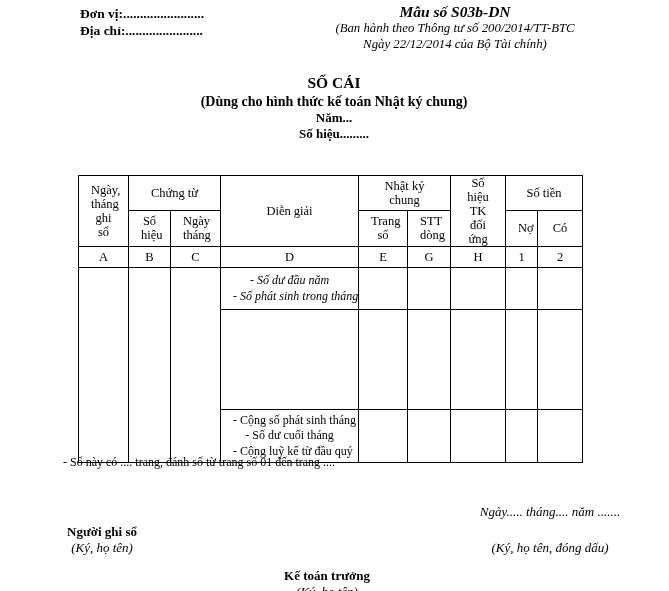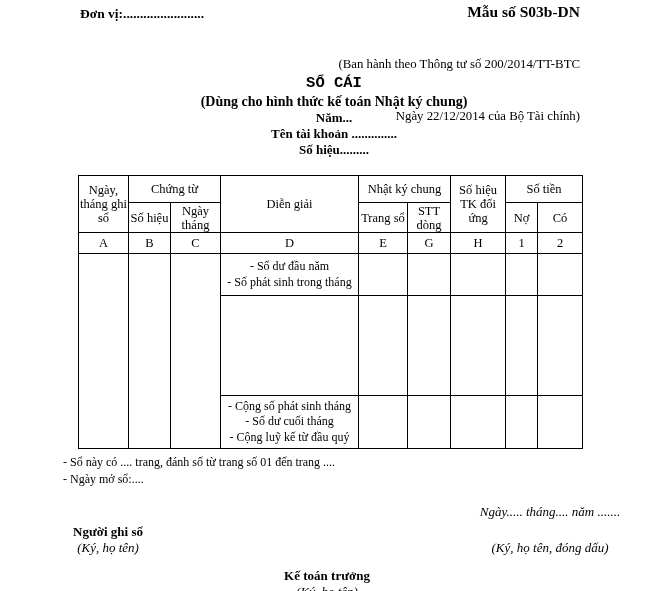--- a/index.html
+++ b/index.html
@@ -5,81 +5,81 @@
   html,body { margin:0; padding:0; background:#fff; }
   .page {
     position:relative; width:669px; height:591px; background:#ffffff;
     font-family:"Liberation Serif", serif; color:#000; overflow:hidden;
   }
 
   
   .org-block { position:absolute; left:80px; top:5px; font-weight:bold; font-size:13.5px; line-height:17px; }
 
   
-  .form-block { position:absolute; left:330px; top:2px; width:250px; text-align:right; }
+  .form-block { position:absolute; left:330px; top:2px; width:250px; text-align:center;font-style:italic; }
   .form-code { font-weight:bold; font-size:15.5px; line-height:19px; }
-  .form-issued { font-size:12.8px; line-height:15.5px;margin-top:36px; }
+  .form-issued { font-size:12.8px; line-height:15.5px; }
 
   
   .title-block { position:absolute; left:134px; top:73px; width:400px; text-align:center; font-weight:bold; }
-  .title-main { font-size:15.5px; line-height:20px;font-family:Liberation Mono, monospace; }
+  .title-main { font-size:15.5px; line-height:20px; }
   .title-sub  { font-size:14px; line-height:17px; }
   .title-line { font-size:13px;  line-height:16px; }
 
   
   table.ledger {
     position:absolute; left:78px; top:175px; width:504px;
     border-collapse:collapse; table-layout:fixed; font-size:12.5px;
   }
   table.ledger th, table.ledger td {
-    border:1px solid #000; padding:0 0; font-weight:normal;
+    border:1px solid #000; padding:0 12px; font-weight:normal;
     text-align:center; vertical-align:middle; line-height:1.12;
     overflow:hidden;
   }
   tr.hrow1 th { height:26px; }
   tr.hrow2 th { height:29px;margin-top:20px; }
   tr.letters td { height:20px; }
-  tr.body-row-1 { height:42px; }
+  tr.body-row-1 { height:42px;font-style:italic; }
   tr.body-row-2 { height:100px; }
   tr.body-row-3 { height:53px; }
   td.body-cell { vertical-align:top; text-align:left; padding:2px 2px 2px 5px; }
   .body-line { white-space:nowrap; font-size:12px; line-height:15.5px; }
 
   
   .notes { position:absolute; left:63px; top:454px; font-size:12px; line-height:16.5px; }
 
   
   .date-line { position:absolute; left:472px; top:504px; width:156px; text-align:center; font-style:italic; font-size:13px; }
   .sig { position:absolute; text-align:center; font-size:13px; line-height:16px; }
   .sig .sig-title { font-weight:bold; }
   .sig .sig-note  { font-style:italic; }
-  .sig-1 { left:46px;  top:524px; width:124px; }
+  .sig-1 { left:40px;  top:524px; width:124px; }
   .sig-2 { left:250px; top:568px; width:154px; }
   .sig-3 { left:452px; top:540px; width:196px; }
 </style>
 </head>
 <body>
 
 <div class="page">
 
   <div class="org-block">
     <div>Đơn vị:........................</div>
+    <div>Địa chỉ:.......................</div>
   </div>
 
   <div class="form-block">
     <div class="form-code">Mẫu số S03b-DN</div>
     <div class="form-issued">(Ban hành theo Thông tư số 200/2014/TT-BTC</div>
     <div class="form-issued">Ngày 22/12/2014 của Bộ Tài chính)</div>
   </div>
 
   <div class="title-block">
     <div class="title-main">SỔ CÁI</div>
     <div class="title-sub">(Dùng cho hình thức kế toán Nhật ký chung)</div>
     <div class="title-line">Năm...</div>
-    <div class="title-line">Tên tài khoản ..............</div>
     <div class="title-line">Số hiệu.........</div>
   </div>
 
   <table class="ledger">
     <colgroup>
       <col style="width:50px">
         <col style="width:42px">
         <col style="width:50px">
       <col style="width:138px">
         <col style="width:49px">
@@ -148,21 +148,20 @@
         <td></td>
         <td></td>
         <td></td>
         <td></td>
       </tr>
     </tbody>
   </table>
 
   <div class="notes">
     <div>- Sổ này có .... trang, đánh số từ trang số 01 đến trang ....</div>
-    <div>- Ngày mở sổ:....</div>
   </div>
 
   <div class="date-line">Ngày..... tháng.... năm .......</div>
 
   <div class="sig sig-1">
     <div class="sig-title">Người ghi sổ</div>
     <div class="sig-note">(Ký, họ tên)</div>
   </div>
   <div class="sig sig-2">
     <div class="sig-title">Kế toán trưởng</div>

